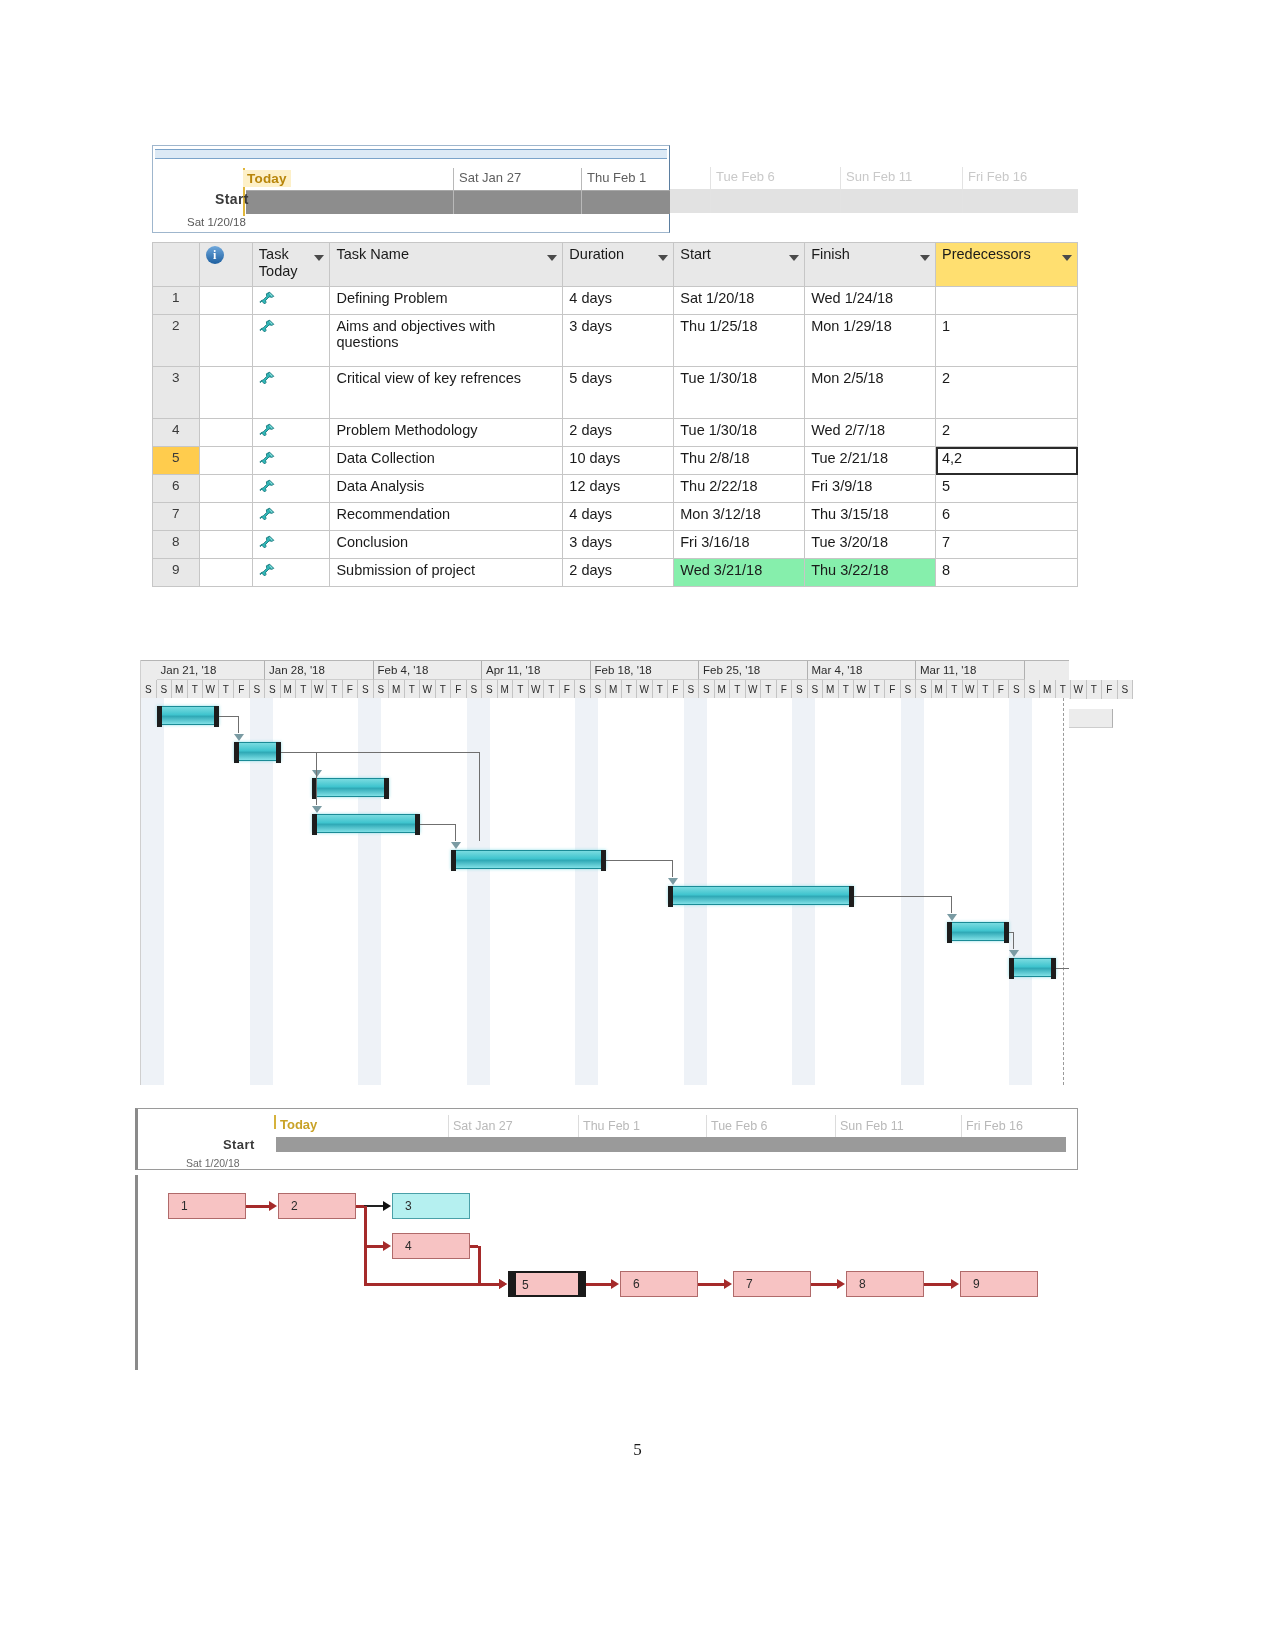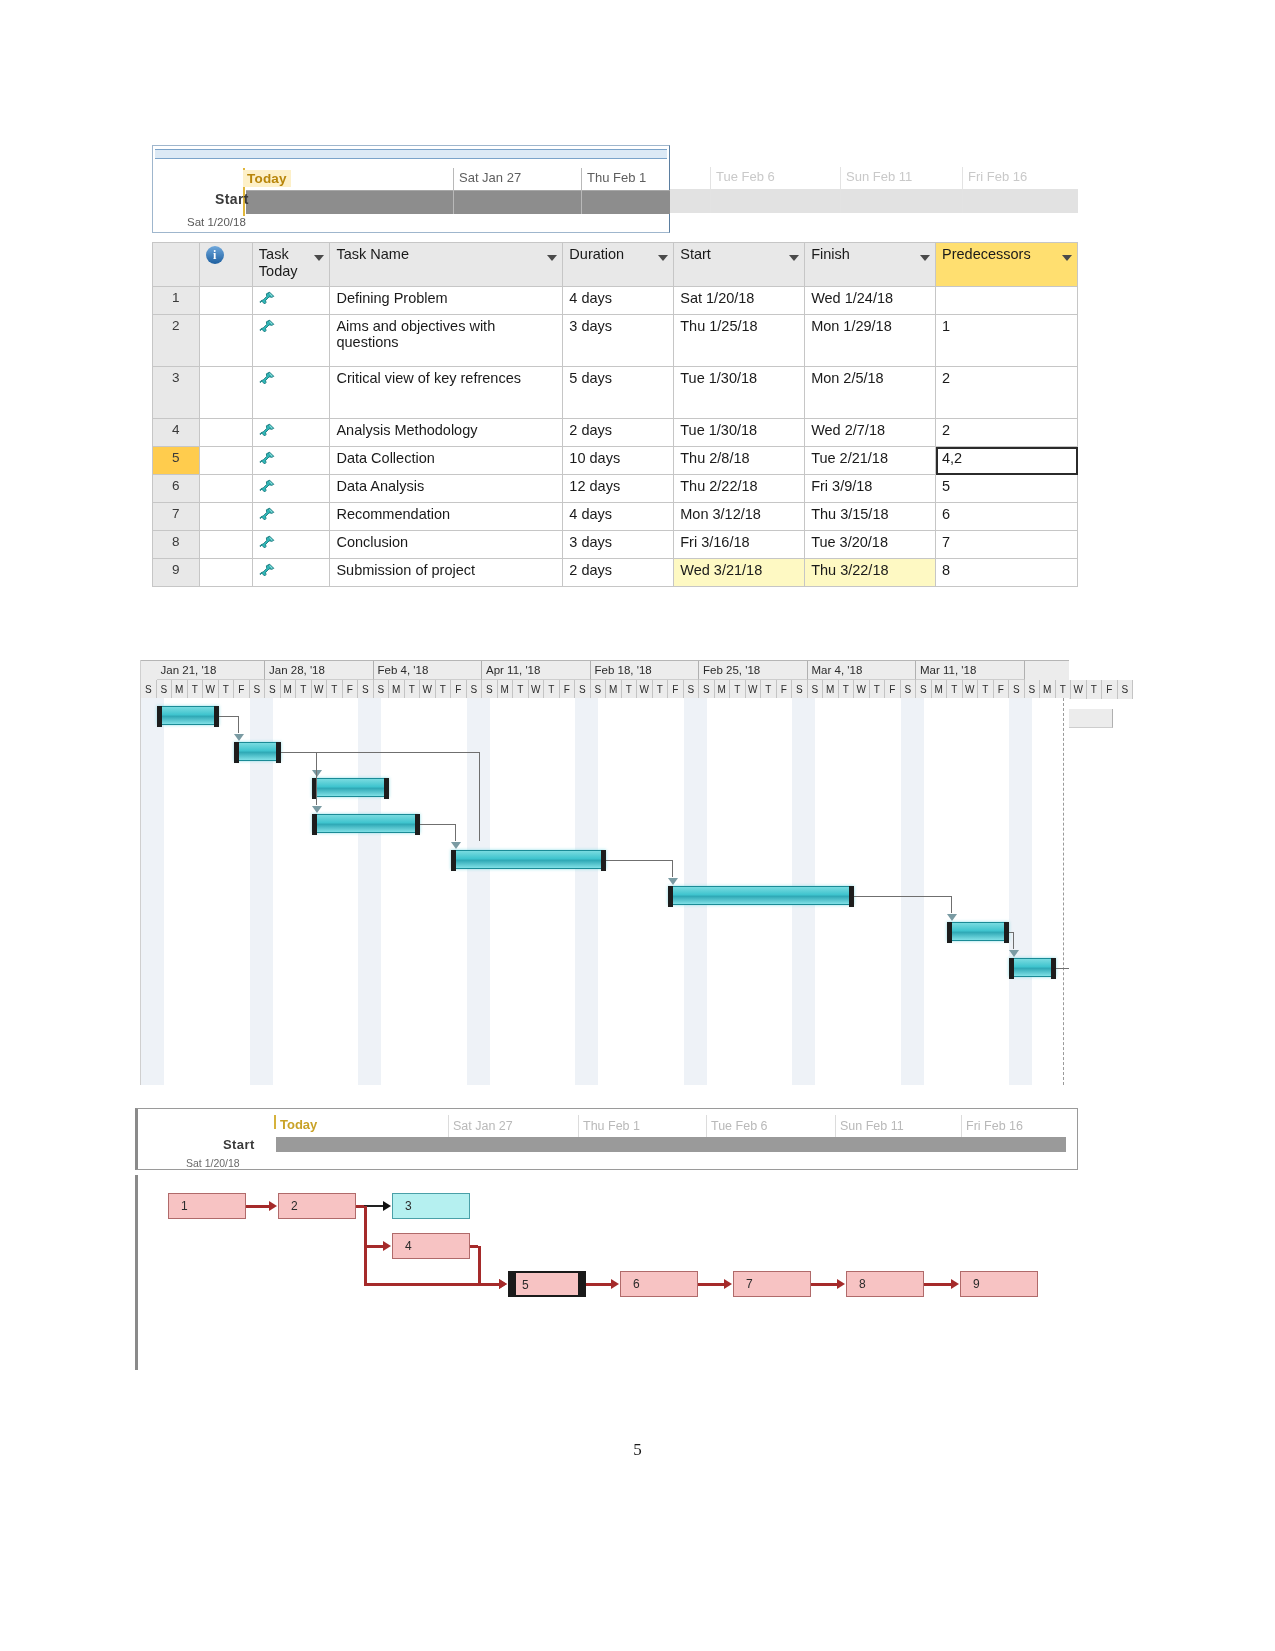--- a/index.html
+++ b/index.html
@@ -105,21 +105,21 @@
   .col-fin  { width:118px; }
   .col-pred { width:128px; }
 
   .task-table tbody td.rownum {
     background:#e8e8e8; text-align:center; color:#3a3a3a; font-size:13.5px;
   }
   .task-table tbody tr.selected td.rownum { background:#ffcc4d; }
   .cell-sel {
     outline:2px solid #2b2b2b; outline-offset:-2px; position:relative; z-index:3;
   }
-  .cell-hl { background:#fef9c3; }
+  .cell-hl { background:#86efac; }
 
   .pin-icon { display:inline-block; width:16px; height:16px; vertical-align:middle; }
   .info-icon {
     display:inline-block; width:18px; height:18px; border-radius:50%;
     background:linear-gradient(#6fa8dc,#1d5fa0); color:#fff; font-size:12px;
     font-weight:bold; text-align:center; line-height:18px;
     font-family:"Liberation Serif", serif;
   }
 
   
@@ -330,21 +330,21 @@
         <td class="col-fin">Mon 2/5/18</td>
         <td class="col-pred">2</td>
       </tr>
       <tr>
         <td class="rownum col-num" style="height: 28px;">4</td>
         <td class="col-ind"></td>
         <td class="col-mode"><svg class="pin-icon" viewBox="0 0 16 16">
             <path d="M10.5 1.2 L14.6 5.3 L12.8 6.2 L10.1 5.9 L6.6 9.4 L7.0 11.6 L5.6 13.0 L2.8 10.2 L1.4 11.6 L0.8 11.0 L2.2 9.6 L4.2 8.9 L7.7 5.4 L7.4 2.8 Z" fill="#2fb8b8" stroke="#0d6d72" stroke-width="0.8"></path>
             <path d="M10.5 1.2 L14.6 5.3 L12.8 6.2 L9.6 3.0 Z" fill="#7ee0de" stroke="#0d6d72" stroke-width="0.6"></path>
           </svg></td>
-        <td class="col-name">Analysis Methodology</td>
+        <td class="col-name">Problem Methodology</td>
         <td class="col-dur">2 days</td>
         <td class="col-start">Tue 1/30/18</td>
         <td class="col-fin">Wed 2/7/18</td>
         <td class="col-pred">2</td>
       </tr>
       <tr class="selected">
         <td class="rownum col-num" style="height: 28px;">5</td>
         <td class="col-ind"></td>
         <td class="col-mode"><svg class="pin-icon" viewBox="0 0 16 16">
             <path d="M10.5 1.2 L14.6 5.3 L12.8 6.2 L10.1 5.9 L6.6 9.4 L7.0 11.6 L5.6 13.0 L2.8 10.2 L1.4 11.6 L0.8 11.0 L2.2 9.6 L4.2 8.9 L7.7 5.4 L7.4 2.8 Z" fill="#2fb8b8" stroke="#0d6d72" stroke-width="0.8"></path>

